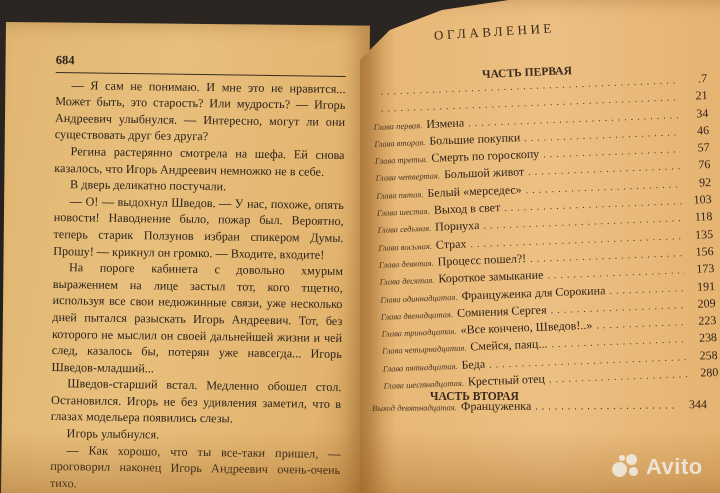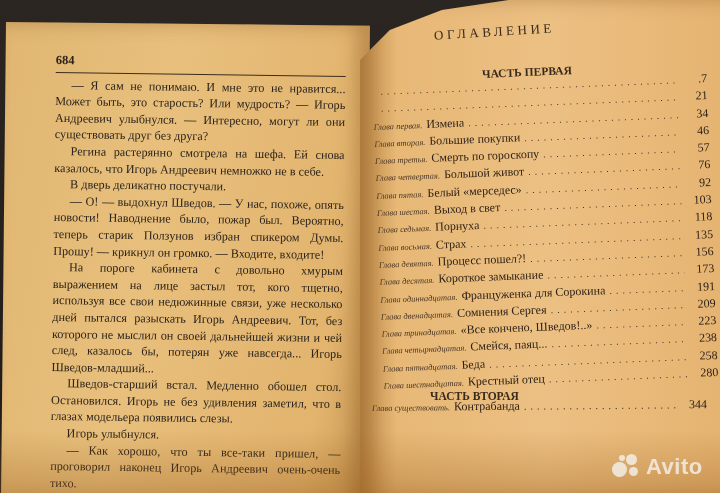--- a/index.html
+++ b/index.html
@@ -219,22 +219,22 @@
         <span class="chap-title">Крестный отец</span>
         <span class="dots">...............................................</span>
         <span class="pg">280</span>
       </div>
   </div>
 
   <div class="part-heading" style="left:58px; top:368px;">ЧАСТЬ ВТОРАЯ</div>
 
   <div class="toc-list part2" style="top:378px;">
     <div class="toc-row">
-        <span class="chap-label">Глава существовать.</span>
-        <span class="chap-title">Контрабанда</span>
+        <span class="chap-label">Выход девятнадцатая.</span>
+        <span class="chap-title">Француженка</span>
         <span class="dots">...............................................</span>
         <span class="pg">344</span>
       </div>
   </div>
 </div>
 
 <div class="bottom-shade"></div>
 
 <div class="watermark">
   <div class="wm-dots">

